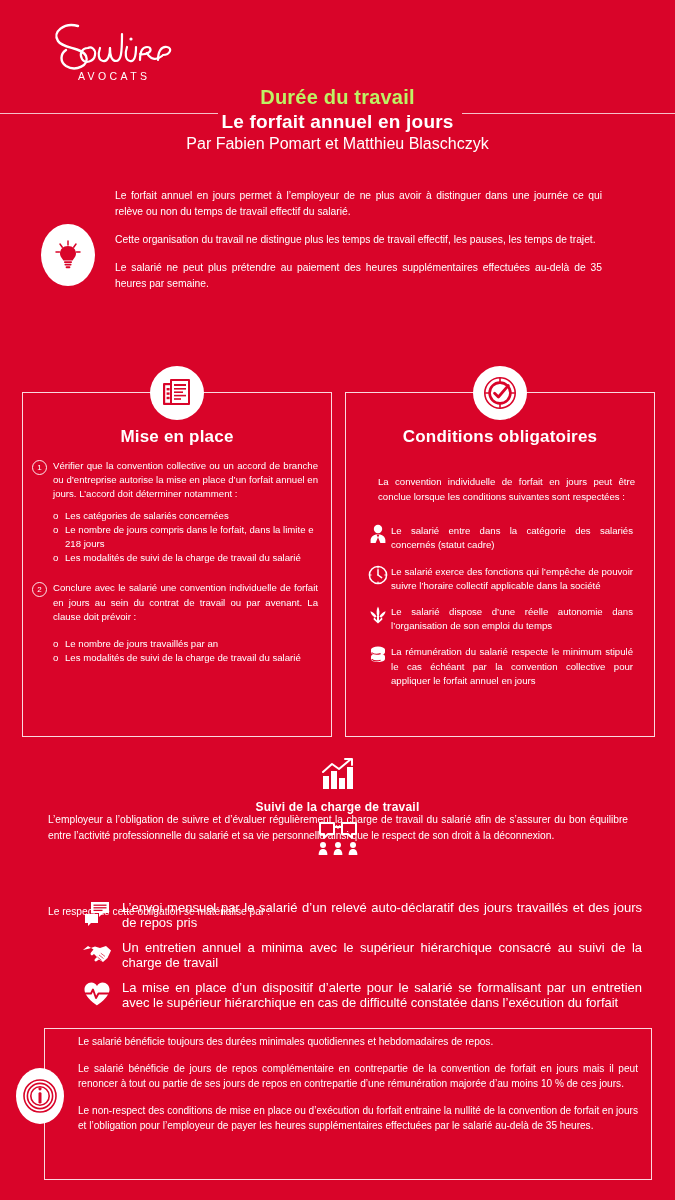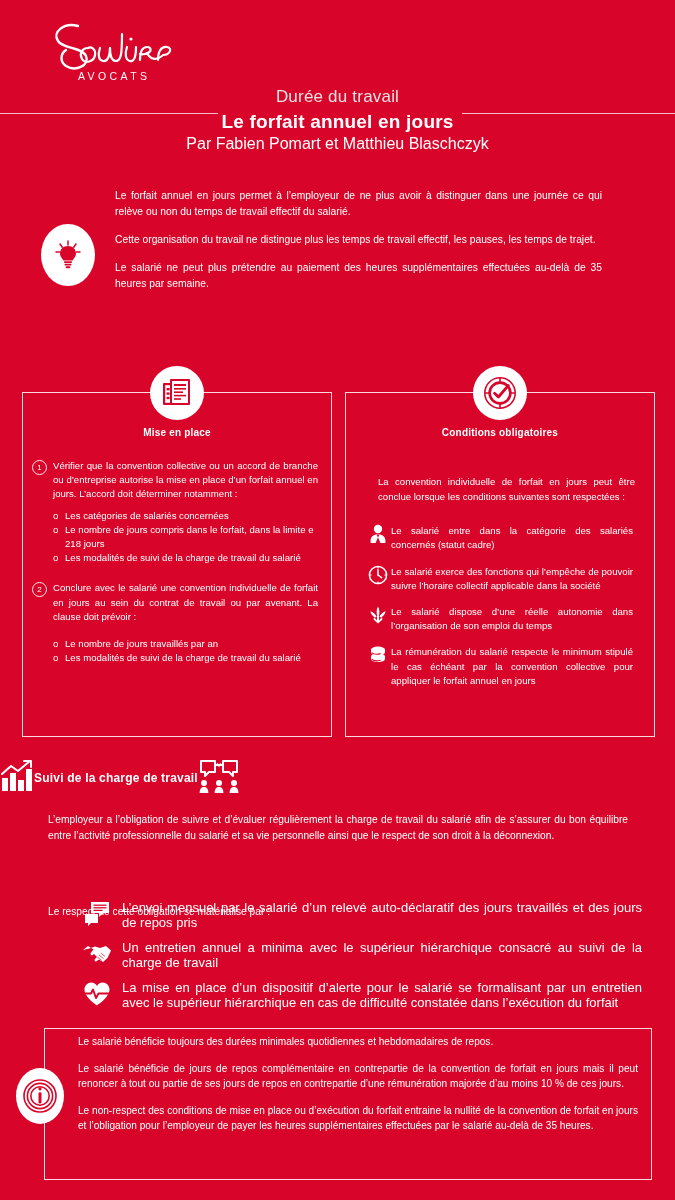--- a/index.html
+++ b/index.html
@@ -11,22 +11,22 @@
     overflow: hidden;
   }
   .page { position: relative; width: 664px; height: 1200px; border-radius: 9px; }
 
   
   .logo-wrap { position: absolute; left: 34px; top: 14px; width: 160px; height: 70px; }
   .logo-wrap svg { display: block; }
 
   .title-block { position: absolute; left: 0; top: 86px; width: 675px; text-align: center; }
   .title-line1 {
-    font-size: 17px; font-weight: normal; letter-spacing: .2px;
-    line-height: 22px; color: #e5e5e5;
+    font-size: 20px; font-weight: bold; letter-spacing: .2px;
+    line-height: 22px; color: #bef264;
   }
   .title-line2 {
     font-size: 19px; font-weight: bold; letter-spacing: .2px;
     line-height: 25px; color: #fff; margin-top: 1px;
   }
   .title-authors {
     font-size: 16px; font-weight: normal; color: #fff;
     margin-top: 3px; line-height: 14px;
   }
   .rule { position: absolute; top: 113px; height: 1px; background: rgba(255,255,255,.75); }
@@ -57,21 +57,21 @@
     position: absolute; top: 366px;
     width: 54px; height: 54px; border-radius: 50%;
     background: #ffffff;
     display: flex; align-items: center; justify-content: center;
   }
   .card-icon.left  { left: 150px; }
   .card-icon.right { left: 473px; }
 
   .card-title {
     position: absolute; top: 427px; width: 310px;
-    text-align: center; font-size: 10px; font-weight: bold;
+    text-align: center; font-size: 17px; font-weight: bold;
     letter-spacing: .2px; color: #ffffff;
   }
   .card-title.left  { left: 22px; }
   .card-title.right { left: 345px; }
 
   .card-body { position: absolute; width: 310px; }
   .card-body.left  { left: 22px;  top: 455px; }
   .card-body.right { left: 345px; top: 455px; }
 
   .num-item { display: flex; margin: 0 14px 0 10px; padding-top: 4px; }
@@ -95,21 +95,21 @@
   .icon-item { display: flex; margin: 12px 22px 0 20px; align-items: flex-start; }
   .icon-box {
     flex: 0 0 auto; width: 26px; height: 24px;
     display: flex; align-items: flex-start; justify-content: center;
   }
   .icon-item-text { font-size: 9.6px; line-height: 14.2px; text-align: justify; color: #fff; }
 
   
   .suivi-head {
     position: absolute; left: 0; top: 758px; width: 675px;
-    display: flex; align-items: center; gap: 0;
+    display: flex; align-items: center; justify-content: center; gap: 6px; flex-direction: column;
   }
   .suivi-title { font-size: 12px; font-weight: bold; letter-spacing: .2px; color: #fff; }
 
   .suivi-p { position: absolute; left: 48px; width: 580px; }
   .suivi-p p { font-size: 10.2px; line-height: 16px; text-align: justify; color: #fff; }
   .suivi-p1 { top: 812px; }
   .suivi-p2 { top: 904px; }
 
   .suivi-list { position: absolute; left: 72px; top: 900px; width: 570px; }
   .suivi-item { display: flex; align-items: flex-start; margin-bottom: 10px; }

